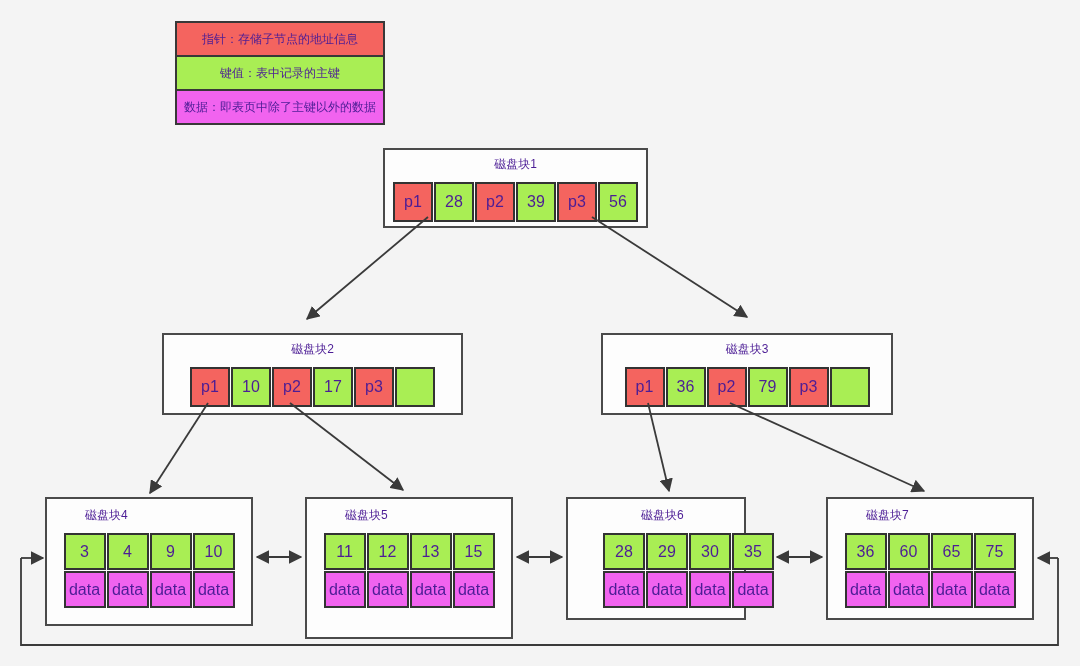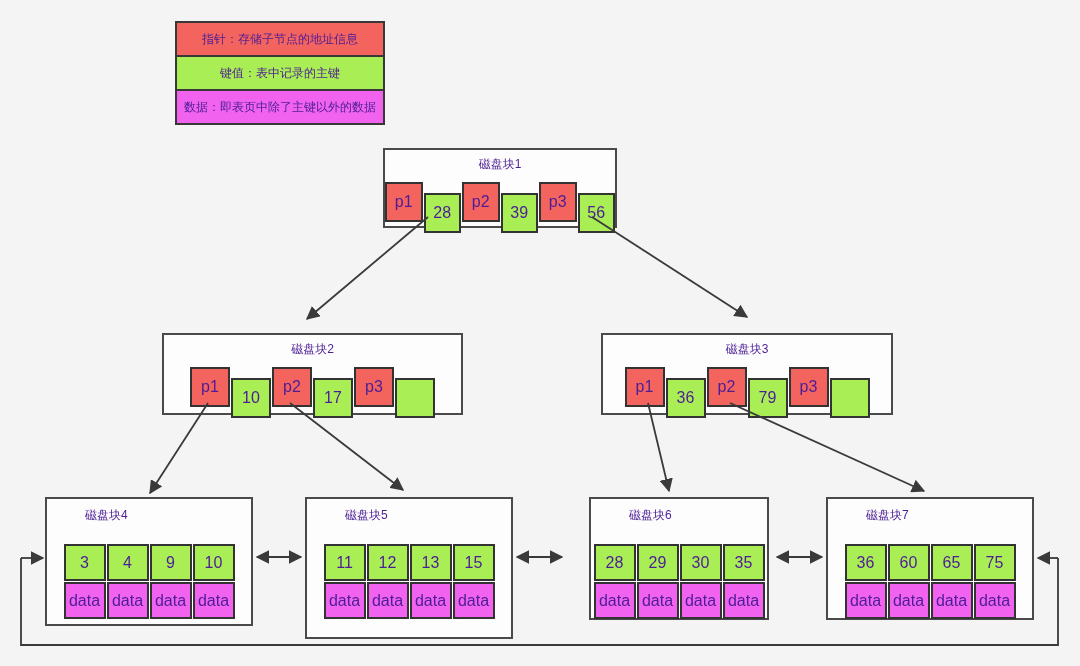--- a/index.html
+++ b/index.html
@@ -23,29 +23,29 @@
   .leaf .node-title{text-align:left;padding-left:38px;padding-top:8px;}
   .cell-row{display:flex;gap:1px;justify-content:center;margin-top:9px;}
   .cell{
     box-sizing:border-box;border:2px solid #333;
     display:flex;align-items:center;justify-content:center;font-size:16px;
   }
   .internal .cell{width:40px;height:40px;}
   .leaf-grid{display:grid;grid-template-columns:repeat(4,42px);gap:1px;width:max-content;margin:9px auto 0;}
   .leaf .cell{width:42px;height:37px;}
   .pointer{background:#f4645f;}
-  .key{background:#a9ee54;margin-top:11px;}
+  .key{background:#a9ee54;}
   .data{background:#f163ef;}
   
-  .n1{left:383px;top:148px;width:234px;height:80px;}
+  .n1{left:383px;top:148px;width:265px;height:80px;}
   .n2{left:162px;top:333px;width:301px;height:82px;}
   .n3{left:601px;top:333px;width:292px;height:82px;}
   .n4{left:45px;top:497px;width:208px;height:129px;}
   .n5{left:305px;top:497px;width:208px;height:142px;}
-  .n6{left:589px;top:497px;width:180px;height:123px;}
+  .n6{left:566px;top:497px;width:180px;height:123px;padding-left:35px;}
   .n7{left:826px;top:497px;width:208px;height:123px;}
   
   .edges{position:absolute;left:0;top:0;width:1080px;height:666px;pointer-events:none;}
   .edges line,.edges polyline{stroke:#3a3a3a;stroke-width:1.8;fill:none;}
 </style>
 </head>
 <body>
 
 <div class="canvas">
 

